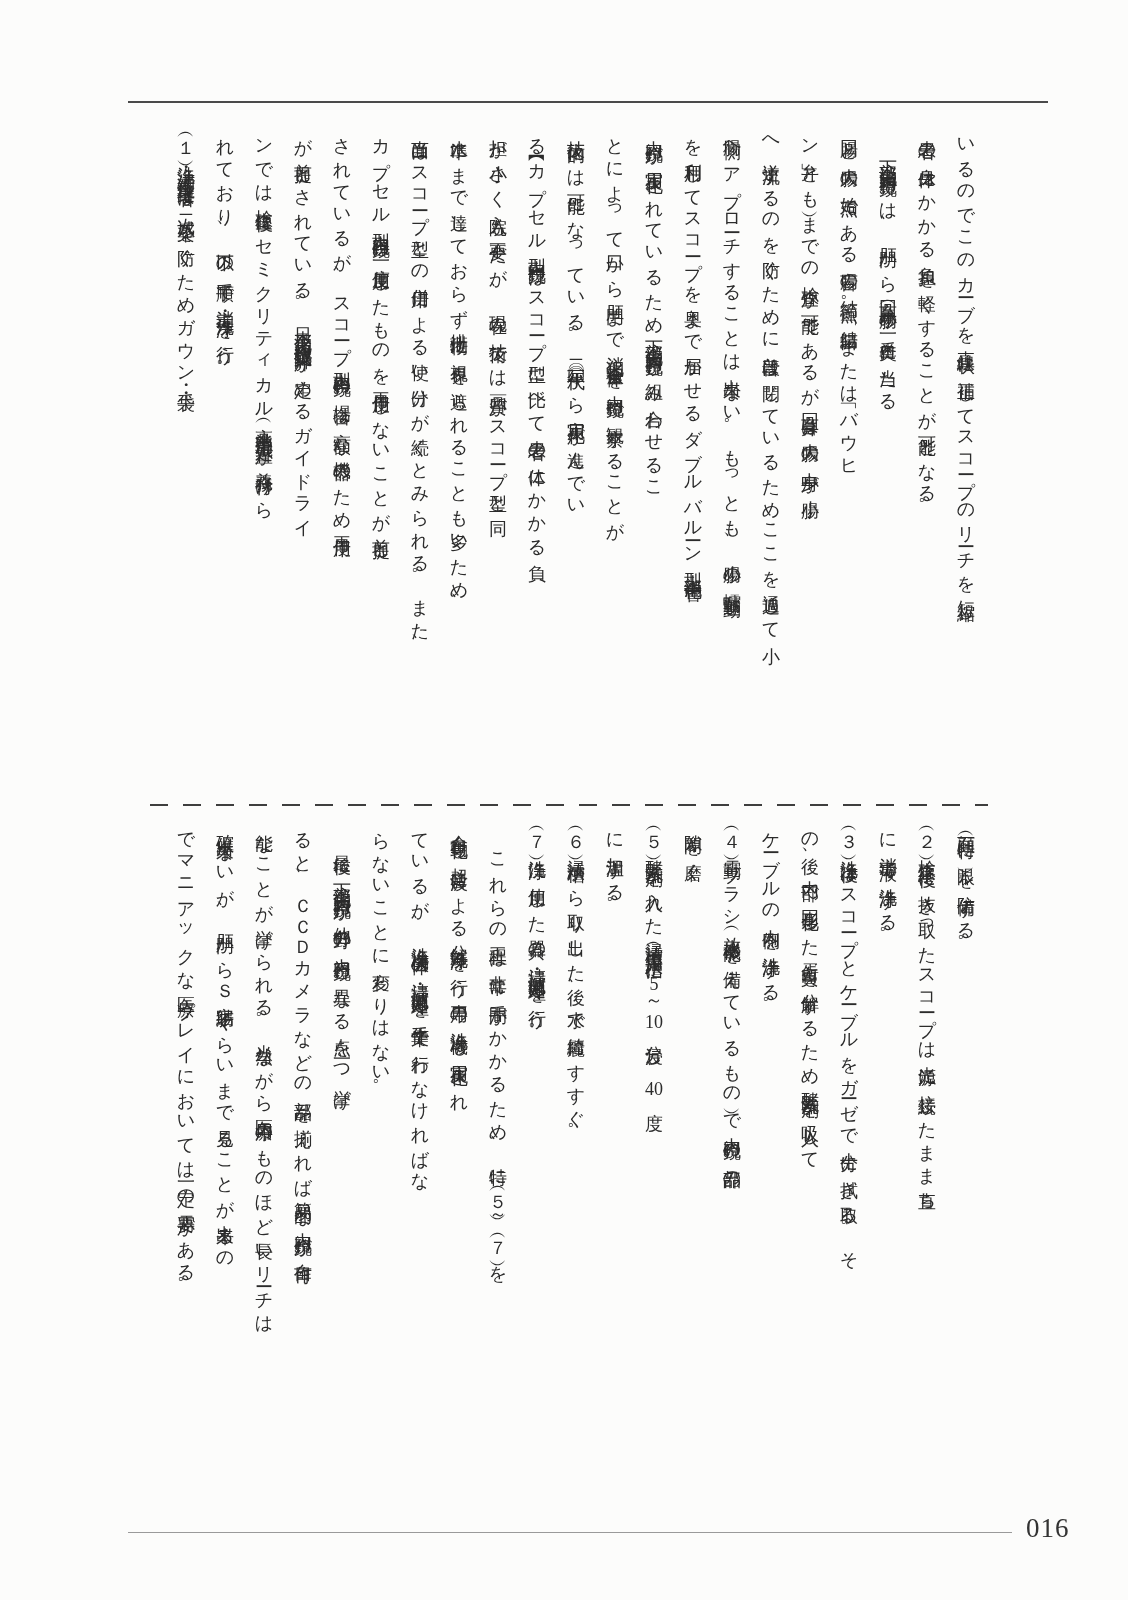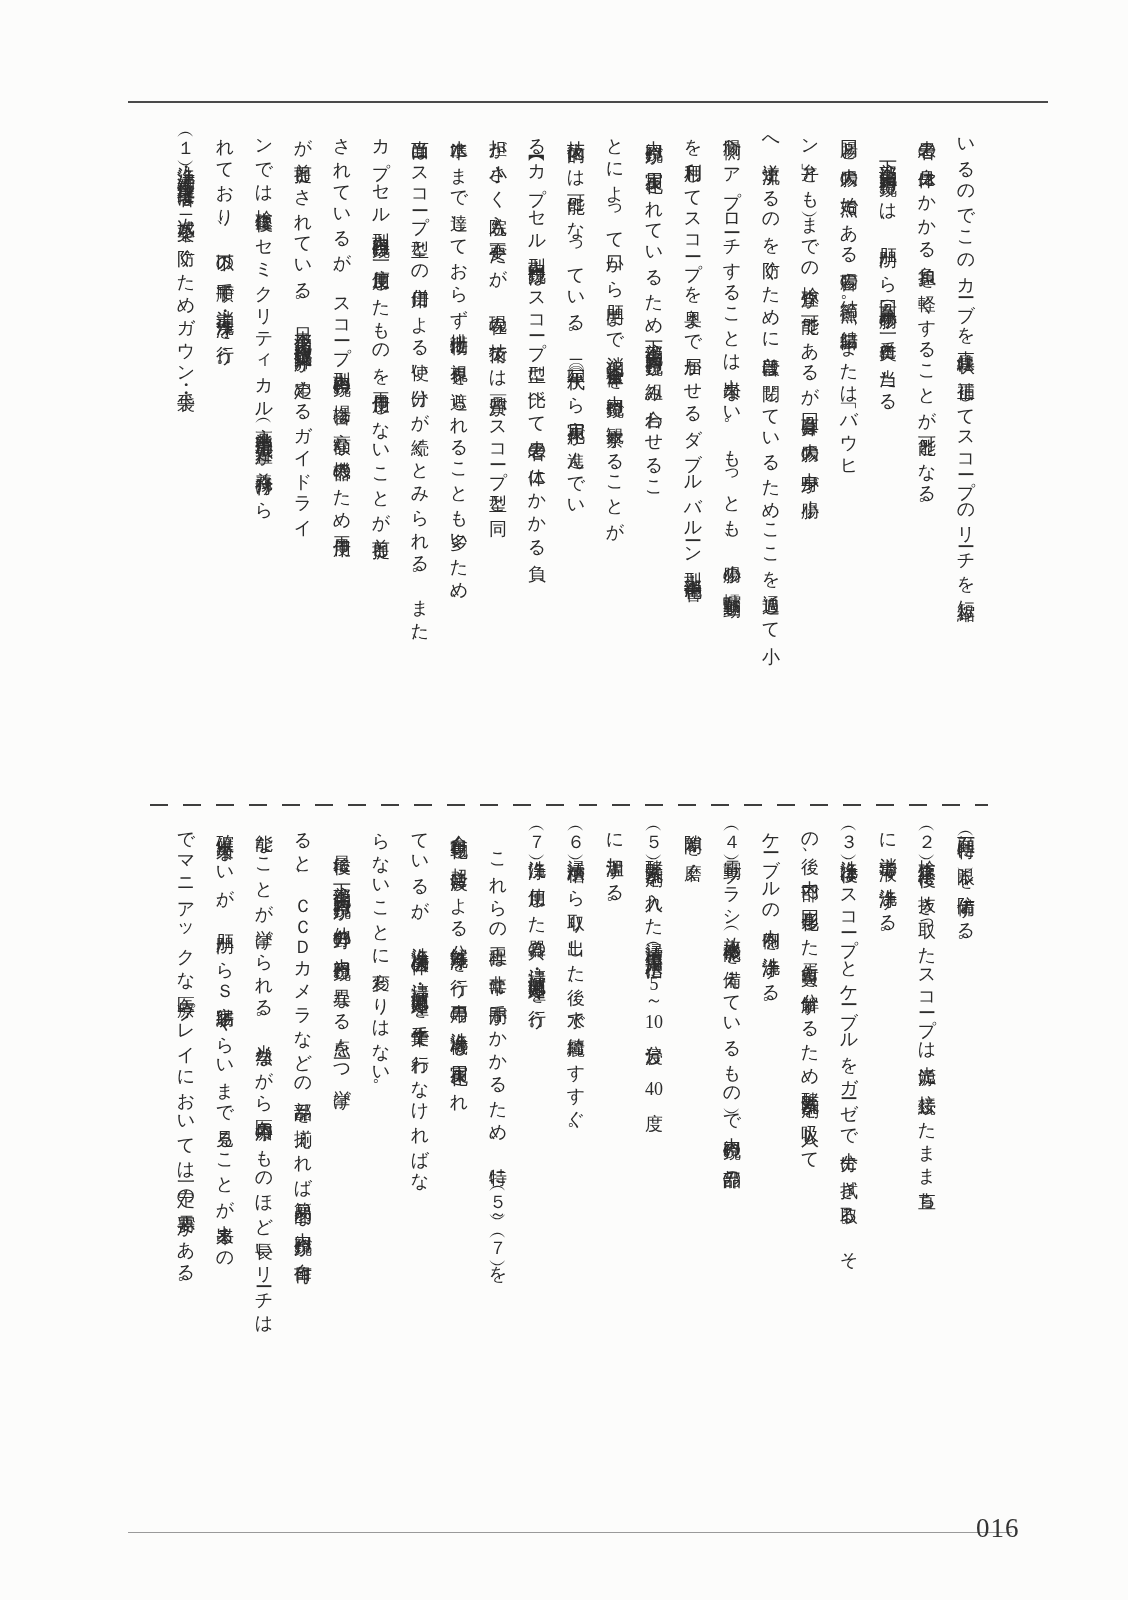--- a/index.html
+++ b/index.html
@@ -13,21 +13,21 @@
   }
   .rule-top{
     position:absolute;left:128px;top:101px;width:920px;height:2px;
     background:#4a4a4a;
   }
   .rule-bottom{
     position:absolute;left:128px;top:1532px;width:884px;height:1px;
     background:#9a9a9a;
   }
   .page-num{
-    position:absolute;left:976px;top:1513px;
+    position:absolute;left:1026px;top:1513px;
     font-size:27px;color:#333;letter-spacing:1px;
     font-family:"Liberation Serif","DejaVu Serif",serif;
   }
   .divider{
     position:absolute;left:150px;top:804px;width:838px;height:2px;
     background:repeating-linear-gradient(to right,#3e3e3e 0 18px,transparent 18px 33px);
   }
   .vblock{
     position:absolute;
     right:143px;

